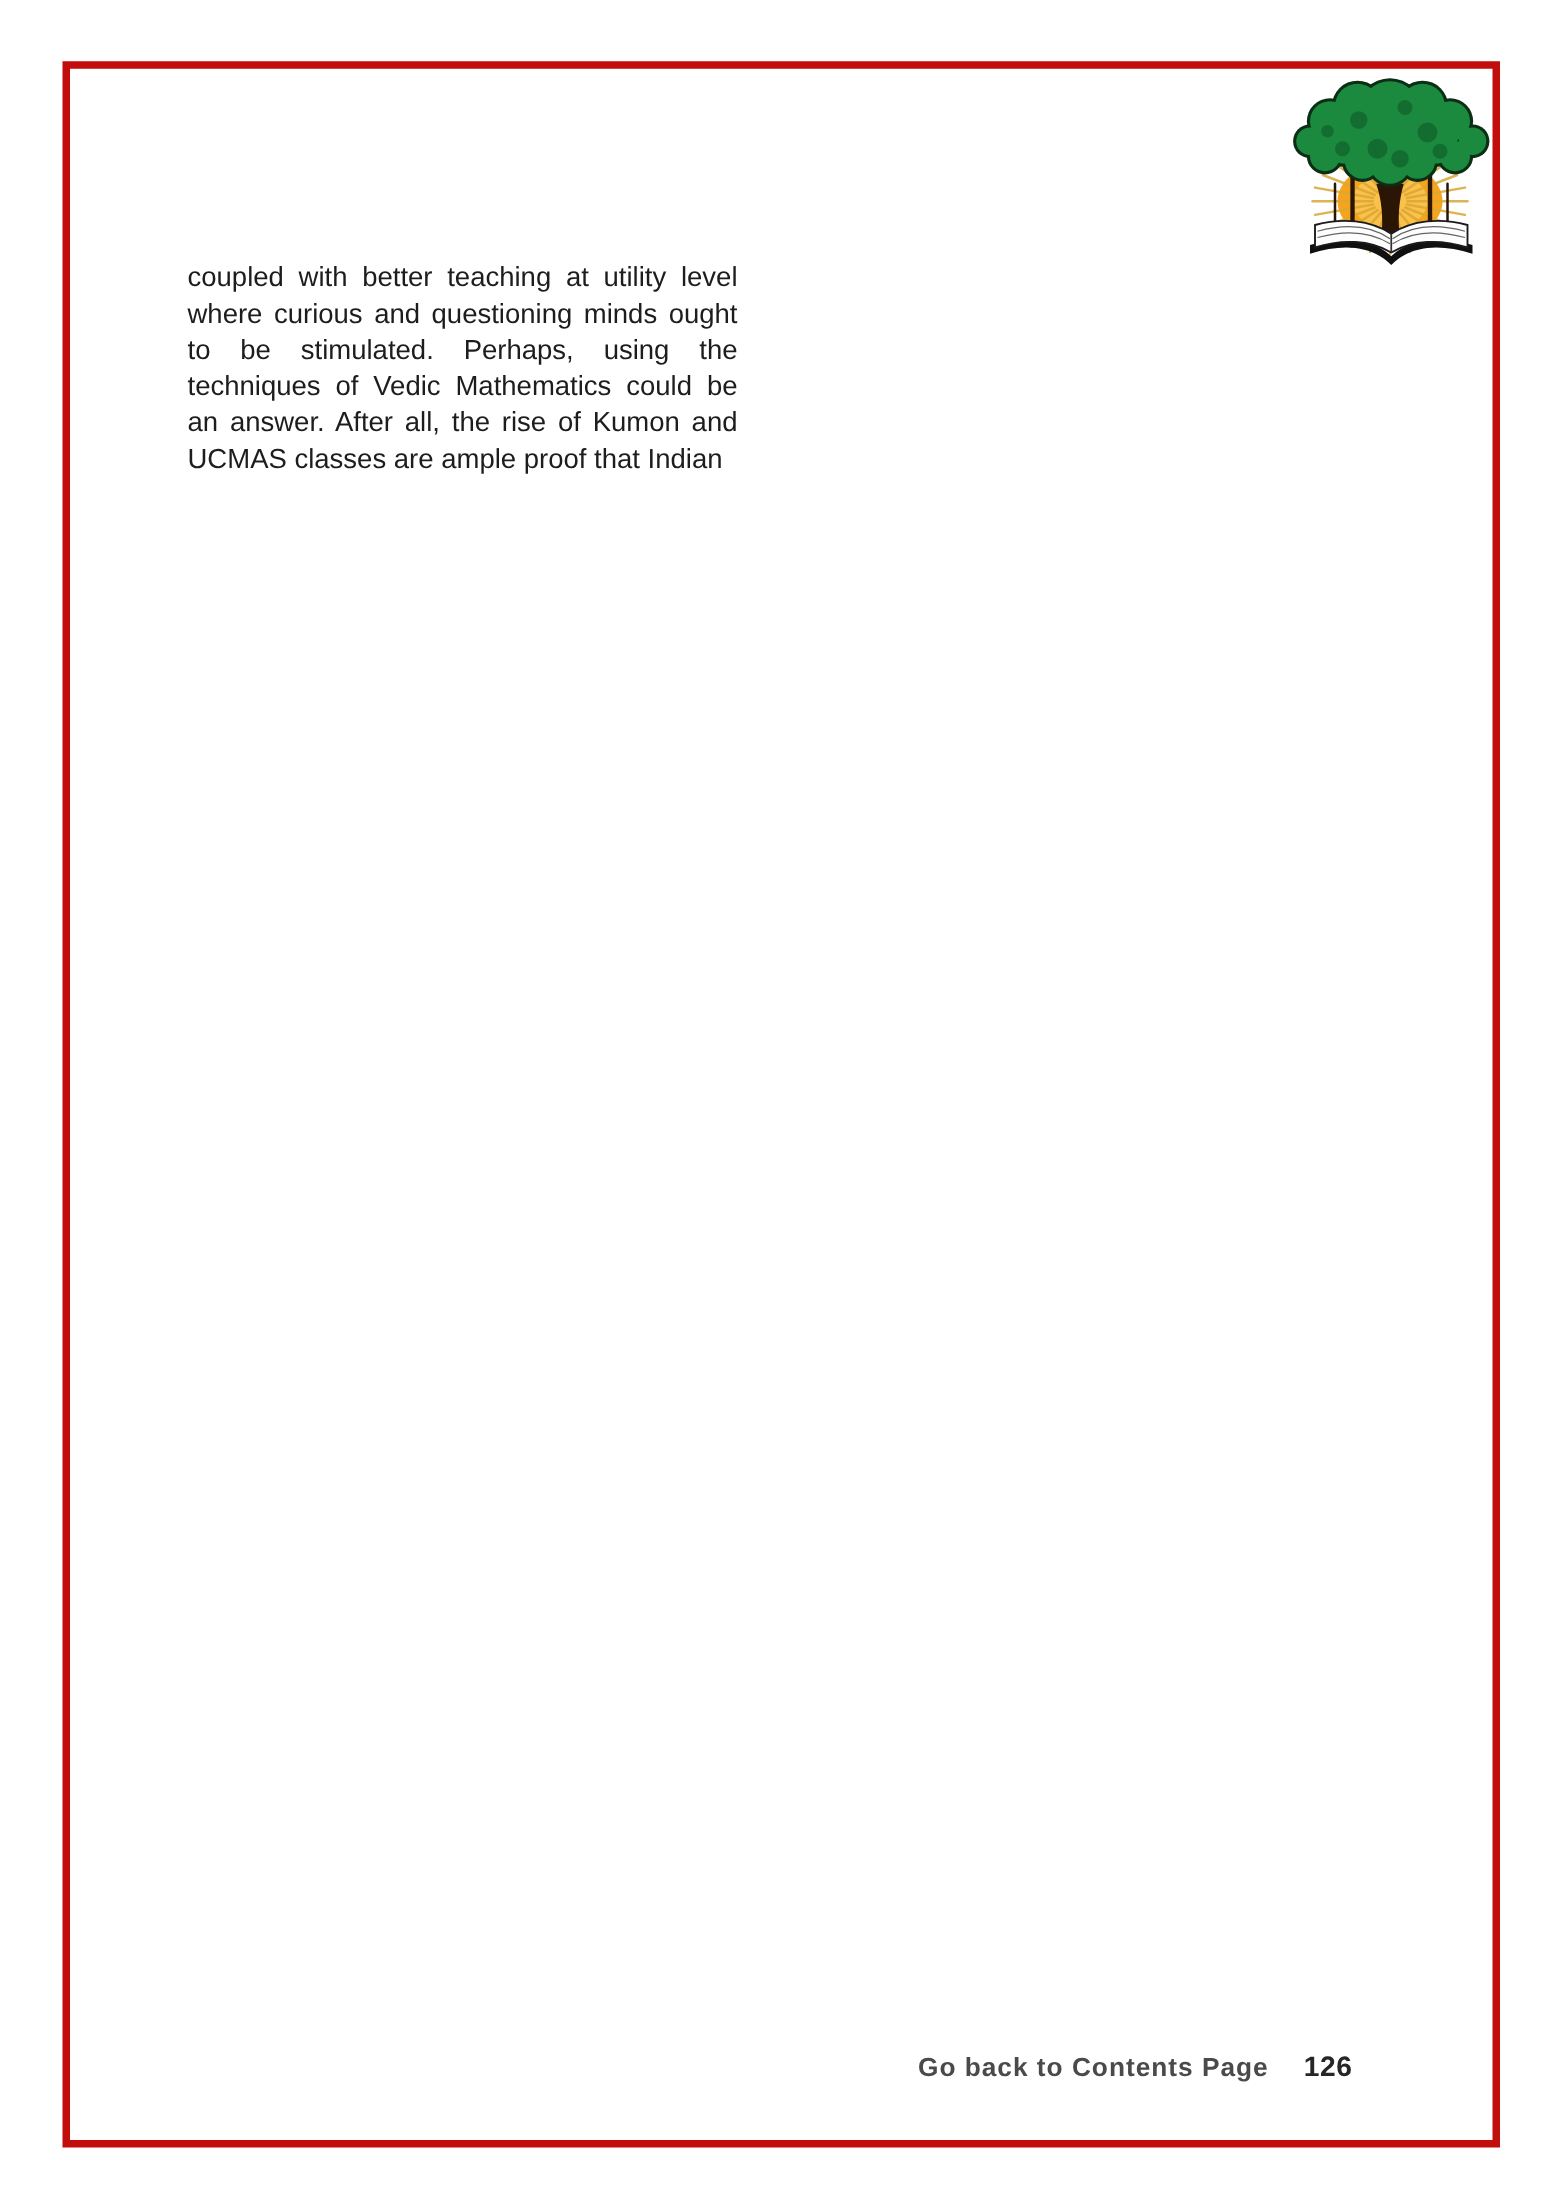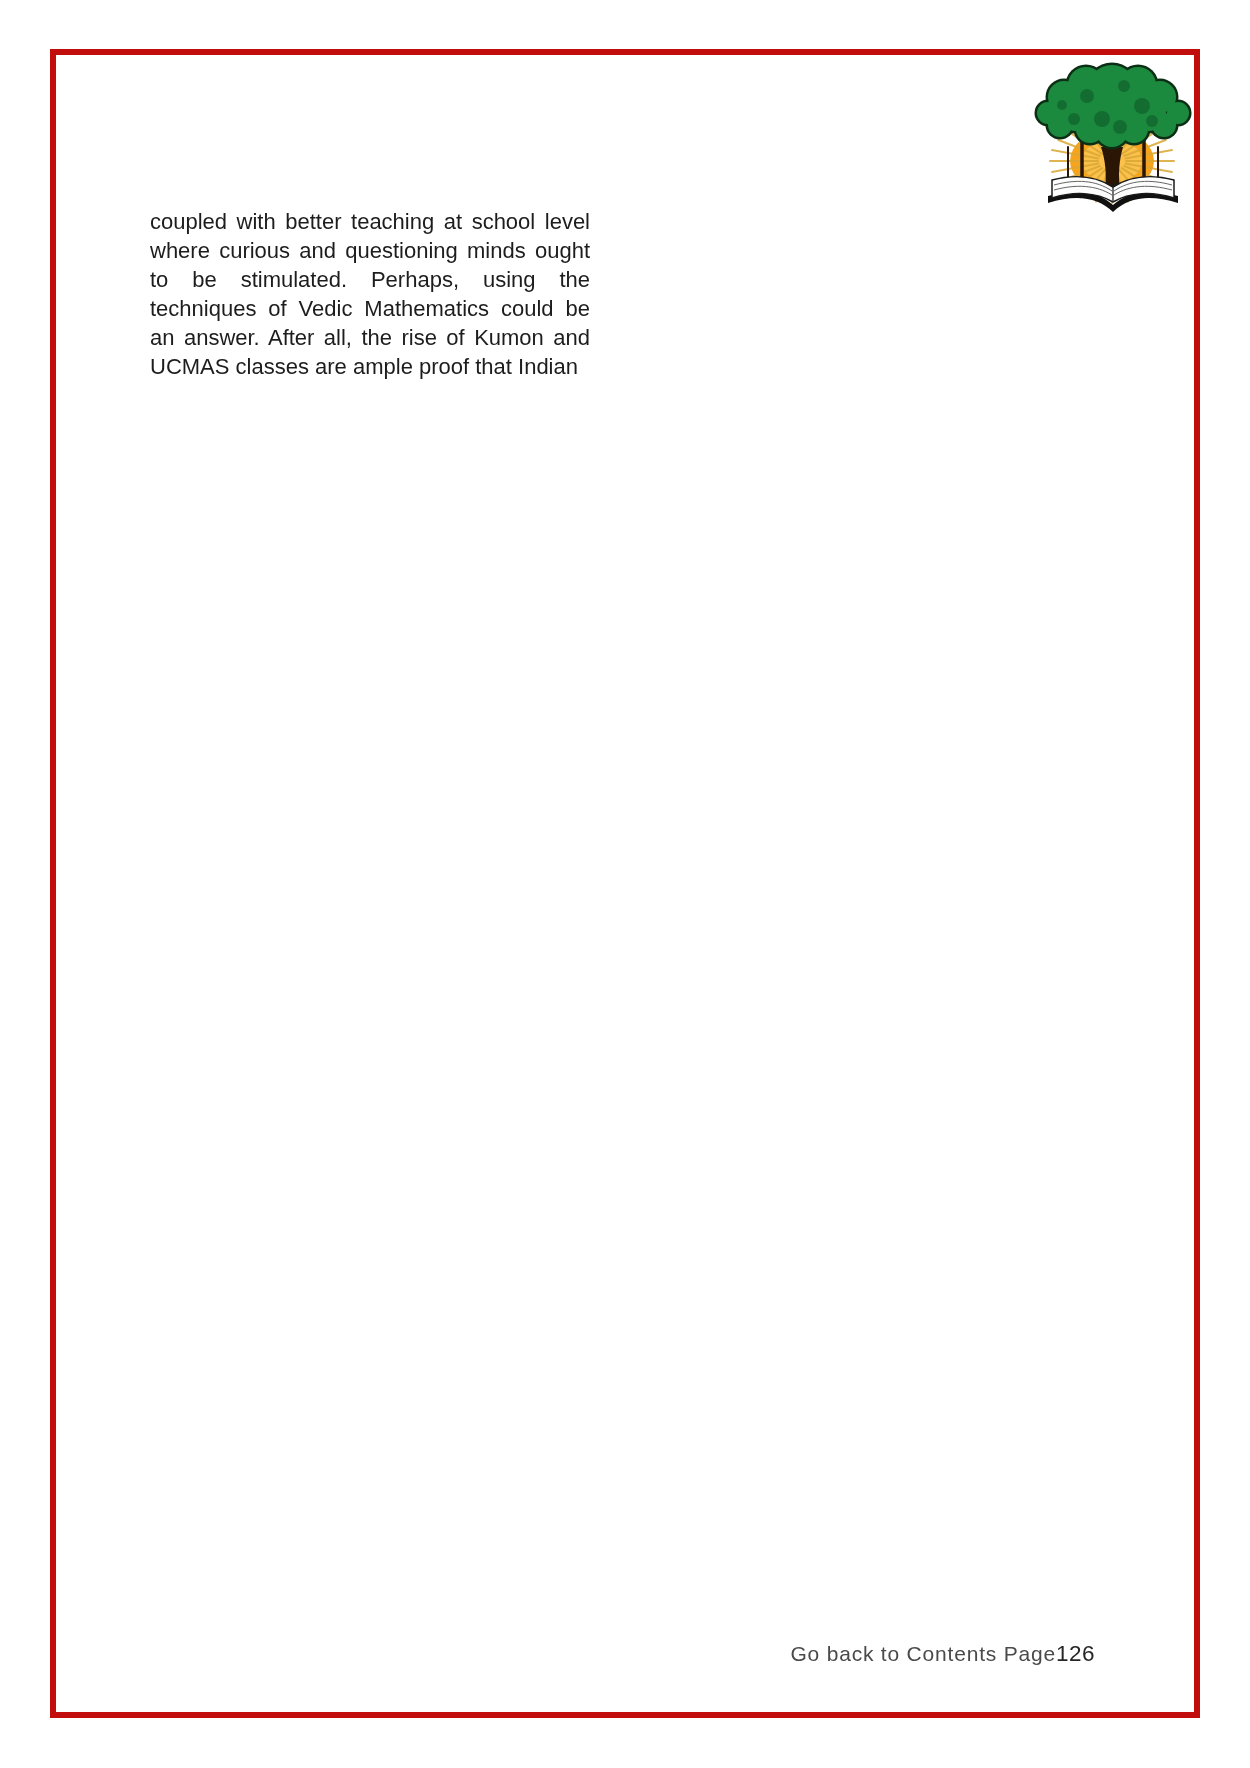--- a/index.html
+++ b/index.html
@@ -39,36 +39,37 @@
     font-size: 22px;
     line-height: 29px;
     text-align: justify;
   }
   .col-left  { left: 150px; width: 440px; }
   .col-right { left: 641px; width: 451px; }
   .body-text p { margin: 0 0 22px 0; }
   .footer {
     position: absolute;
     top: 1641px;
-    right: 155px;
+    right: 168px;
     display: flex;
     align-items: baseline;
     white-space: nowrap;
+    font-weight: bold;
   }
   .footer .contents-link {
     color: #4a4a4a;
     font-size: 21px;
     letter-spacing: 0.8px;
     text-decoration: none;
     cursor: pointer;
   }
   .footer .page-num {
     color: #262626;
     font-size: 22.5px;
-    margin-left: 0;
+    margin-left: 28px;
     letter-spacing: 0.5px;
   }
 </style>
 </head>
 <body>
 
 <div class="page">
 
   <div class="frame"></div>
 
@@ -179,21 +180,21 @@
         <path d="M22,124 C44,118 64,119 80,130"></path>
         <path d="M22,129 C44,123 64,124 80,134"></path>
         <path d="M140,124 C118,118 98,119 82,130"></path>
         <path d="M140,129 C118,123 98,124 82,134"></path>
       </g>
       <path d="M81,126 L81,141" stroke="#333333" stroke-width="1.4" fill="none"></path>
     </g>
   </svg>
 
   <div class="body-text col-left">
-    <p>coupled with better teaching at school level where curious and questioning minds ought to be stimulated. Perhaps, using the techniques of Vedic Mathematics could be an answer. After all, the rise of Kumon and UCMAS classes are ample proof that Indian</p>
+    <p>coupled with better teaching at utility level where curious and questioning minds ought to be stimulated. Perhaps, using the techniques of Vedic Mathematics could be an answer. After all, the rise of Kumon and UCMAS classes are ample proof that Indian</p>
   </div>
 
 
   <div class="footer">
     <a class="contents-link">Go back to Contents Page</a>
     <span class="page-num">126</span>
   </div>
 
 </div>
 

